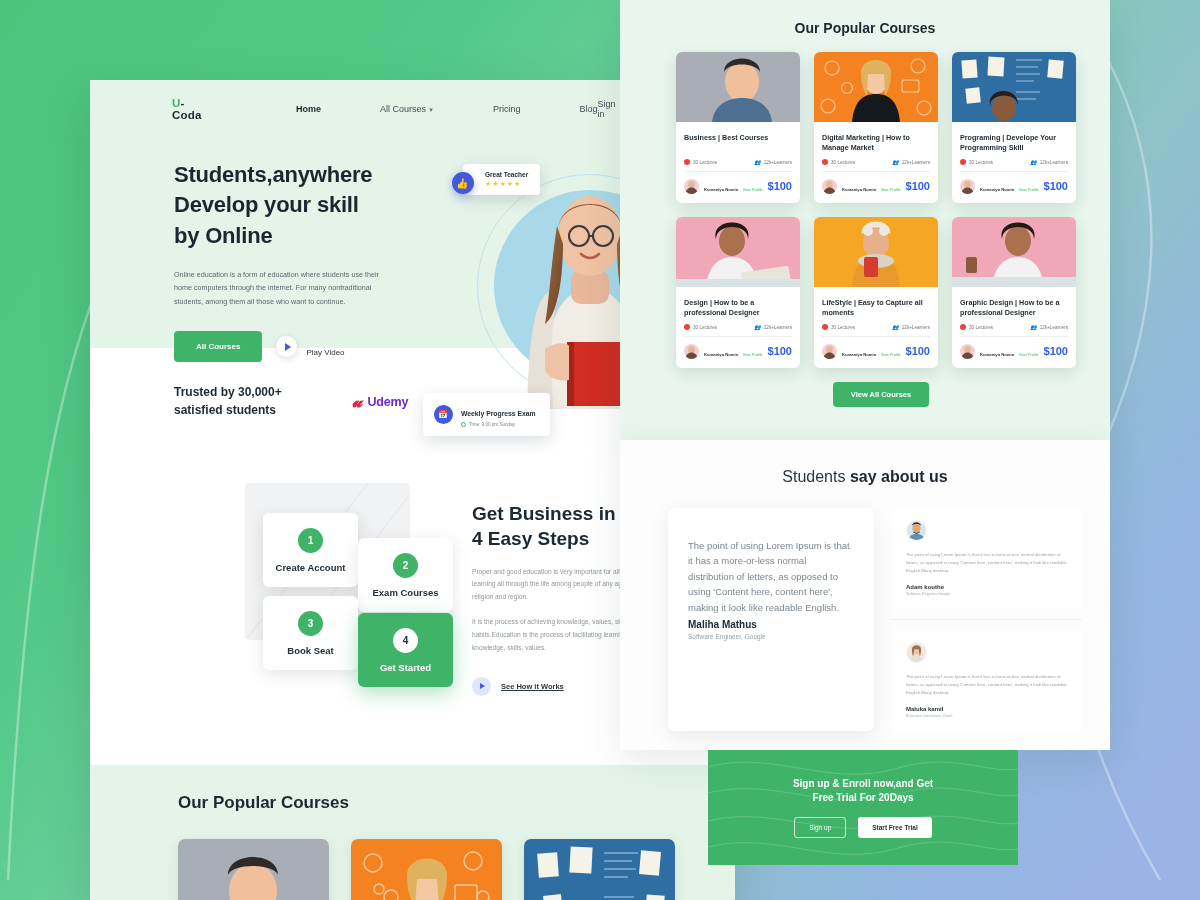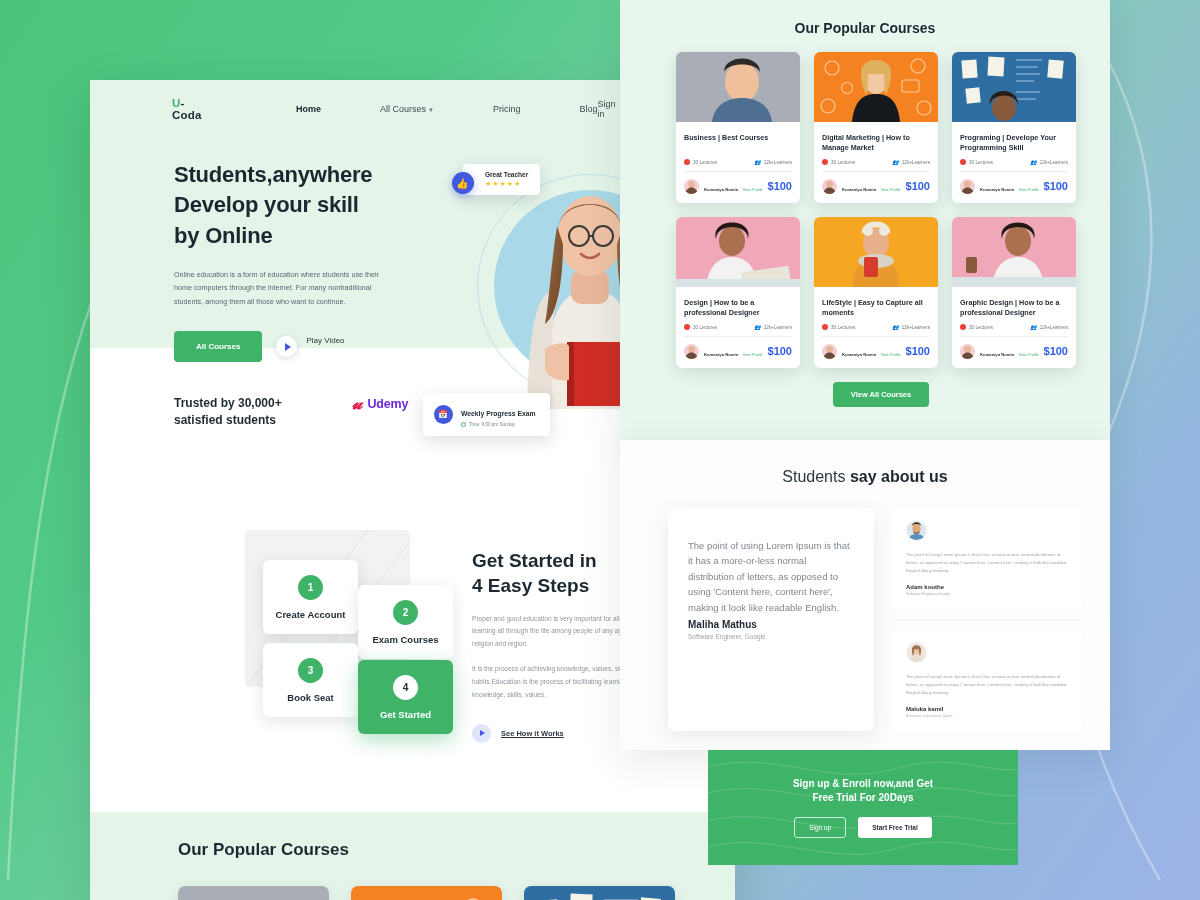--- a/index.html
+++ b/index.html
@@ -44,21 +44,21 @@
   .btn-free { background:#3fb469; color:#fff; font-size:8.5px; font-weight:600; padding: 6.5px 13px;
       border:none; border-radius:3px; cursor:pointer; }
 
   .hero-body { display:flex; padding: 22px 0 0 84px; }
   .hero-left { width: 280px; }
   h1.hero-title { font-size: 22px; line-height: 1.38; color:#1b2730; font-weight:700; letter-spacing:-.2px; }
   .hero-sub { margin-top: 17px; font-size: 7.2px; line-height: 1.85; color:#5a6670; width: 215px; }
   .hero-actions { margin-top: 23px; display:flex; align-items:center; gap: 14px; }
   .btn-courses { background:#3fb469; color:#fff; border:none; border-radius:4px; font-size:8px;
       font-weight:600; padding: 11px 22px; cursor:pointer; }
-  .play-wrap { display:flex; align-items:flex-start; gap:9px; cursor:pointer; }
+  .play-wrap { display:flex; align-items:flex-end; gap:9px; cursor:pointer; }
   .play-circle { width:21px; height:21px; border-radius:50%; background:#fff; display:flex; align-items:center;
       justify-content:center; box-shadow:0 2px 7px rgba(0,0,0,.14); }
   .play-circle::after { content:""; border-left:6px solid #4258e0; border-top:4px solid transparent;
       border-bottom:4px solid transparent; margin-left:2px; }
   .play-label { font-size:8px; color:#2b363f; font-weight:500; }
 
   
   .hero-right { position:relative; margin-left: 8px; width: 275px; height: 260px; }
   .circ-outline { position:absolute; left: 16px; top: 14px; width: 225px; height: 225px; border-radius:50%;
       border:1px solid #bfe2ee; }
@@ -80,21 +80,21 @@
   .avstack { display:flex; align-items:center; }
   .avstack .av { width:12px; height:12px; border-radius:50%; border:1.2px solid #fff; margin-right:-4px; }
   .plus { font-size:4.5px; color:#555; margin-left:7px; font-weight:700; }
 
   #card-exam { left: -38px; bottom: -16px; padding: 9px 14px 9px 11px; gap:8px; }
   #card-exam .t1 { font-size:6.8px; font-weight:700; color:#1e2a32; }
   #card-exam .t2 { font-size:4.6px; color:#7b868f; margin-top:2px; display:flex; align-items:center; gap:3px;}
   .clock { width:5px; height:5px; border:.8px solid #3fb469; border-radius:50%; display:inline-block;}
 
   
-  .trusted { background:#fff; height: 107px; display:flex; align-items:flex-start; padding: 0 0 0 84px; margin-top: 47px; }
+  .trusted { background:#fff; height: 107px; display:flex; align-items:center; padding: 0 0 0 84px; }
   .trusted-text { font-size:12px; font-weight:700; color:#1f2a33; line-height:1.45; width: 150px; }
   .brands { display:flex; align-items:center; gap: 44px; margin-left: 28px; }
   .brand { display:flex; align-items:center; gap:5px; }
   .brand-name { font-size:12.5px; font-weight:700; color:#6d28d9; letter-spacing:-.2px; }
   .udemy-mark { font-size:17px; color:#e0254a; font-weight:700; font-style:italic; line-height:1;}
   .fiverr { font-size:14px; font-weight:800; color:#0d0d0d; letter-spacing:-.6px; }
   .fiverr i { color:#1dbf73; font-style:normal; }
   .byju-box { width:11px; height:11px; border:1.6px solid #8a2d9e; border-radius:2px; display:inline-block; }
   .byju-txt { font-size:12.5px; font-weight:700; color:#8a2d9e; letter-spacing:-.3px; }
   .ms-grid { width:13px; height:13px; display:grid; grid-template-columns:1fr 1fr; grid-gap:1.4px; }
@@ -356,21 +356,21 @@
         <span class="num">3</span>
         <span class="lbl">Book Seat</span>
       </div>
       <div class="step" id="step4">
         <span class="num">4</span>
         <span class="lbl">Get Started</span>
       </div>
     </div>
     <div class="steps-right">
       <h2 class="steps-title">
-        <span>Get Started in</span><br>
+        <span>Get Business in</span><br>
         <span>4 Easy Steps</span>
       </h2>
       <p class="steps-p">Proper and good education is very important for all of us. It facilitates quality learning all through the life among people of any age group, cast, creed, religion and region.</p>
       <p class="steps-p">It is the process of achieving knowledge, values, skills, beliefs, and moral habits.Education is the process of facilitating learning, or the acquisiof knowledge, skills, values.</p>
       <div class="howlink">
         <span class="pc"></span>
         <span class="txt">See How it Works</span>
       </div>
     </div>
   </section>

